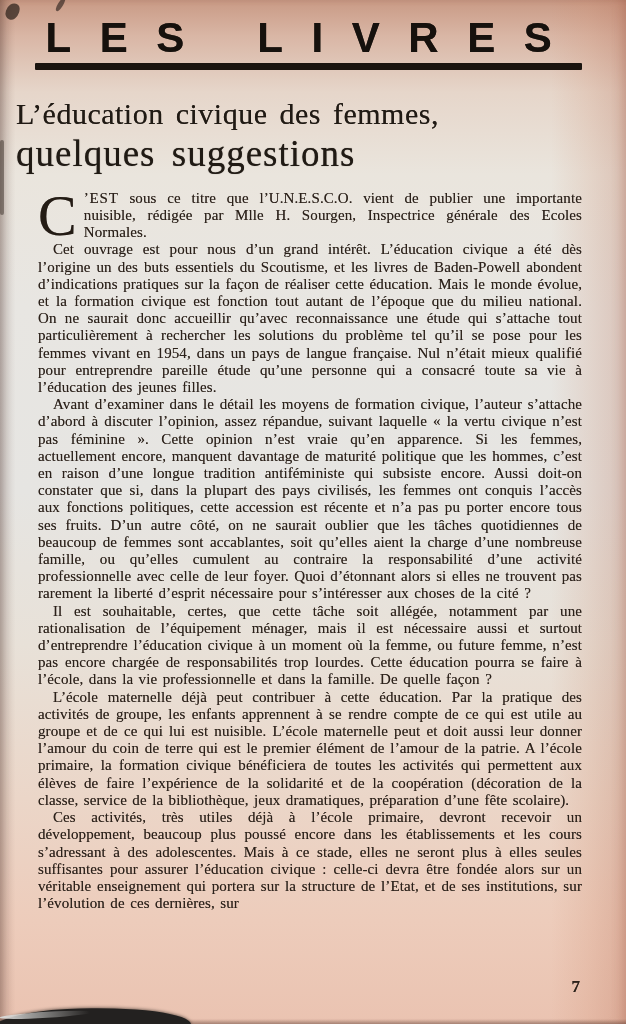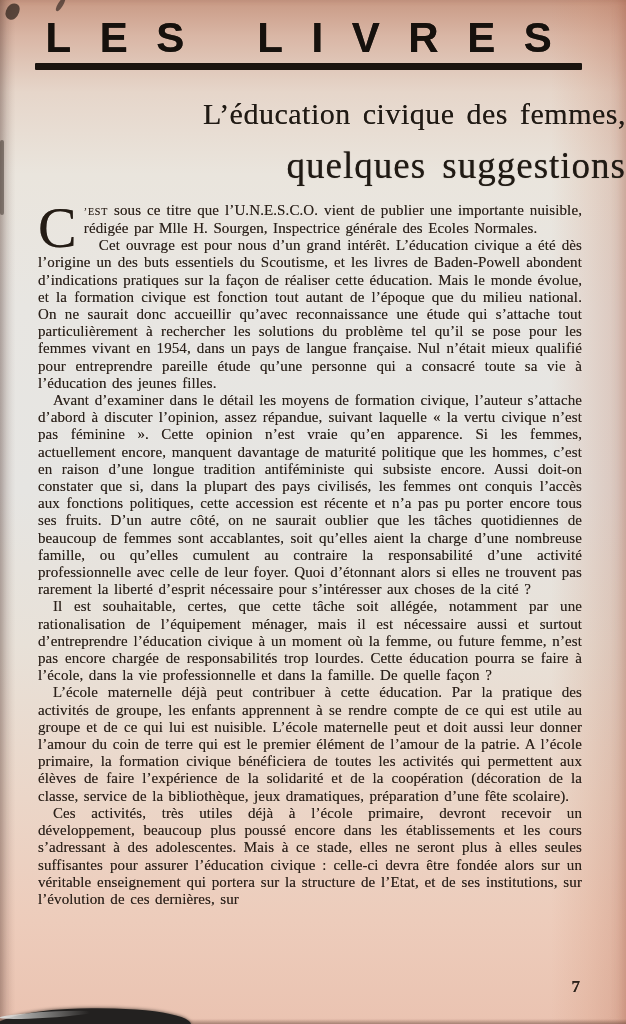--- a/index.html
+++ b/index.html
@@ -46,31 +46,31 @@
     white-space: nowrap;
     text-shadow: 0 0 0.6px rgba(22,17,13,0.8);
   }
   .header-rule {
     height: 7px;
     background: #1a140f;
     margin: 3px 44px 0 35px;
     border-radius: 1px;
   }
   
-  .article-title { text-align: right; color: #201a14; padding-left: 16px; }
+  .article-title { text-align: left; color: #201a14; padding-left: 16px; }
   .title-line1 {
     margin-top: 27px;
     font-size: 30px;
     line-height: 1.1;
     letter-spacing: 0.5px;
     word-spacing: 4px;
     text-shadow: 0 0 0.6px rgba(32,26,20,0.75);
   }
   .title-line2 {
-    margin-top: 16px;
+    margin-top: 4px;
     font-size: 37px;
     line-height: 1.1;
     letter-spacing: 1px;
     word-spacing: 6px;
     text-shadow: 0 0 0.7px rgba(32,26,20,0.8);
   }
   
   .article-body {
     margin: 15px 44px 0 38px;
     font-size: 15px;
@@ -83,21 +83,21 @@
   .article-body p { margin: 0; padding: 0; }
   .article-body p + p { text-indent: 15px; }
   .dropcap {
     float: left;
     font-size: 58px;
     line-height: 46px;
     padding: 3px 7px 0 0;
     color: #241c15;
   }
   .lead-caps {
-    font-size: 10px;
+    font-size: 15px;
     letter-spacing: 0.8px;
   }
   
   .page-number {
     position: absolute;
     right: 46px;
     top: 977px;
     font-size: 17px;
     font-weight: 700;
     color: #2b211a;

